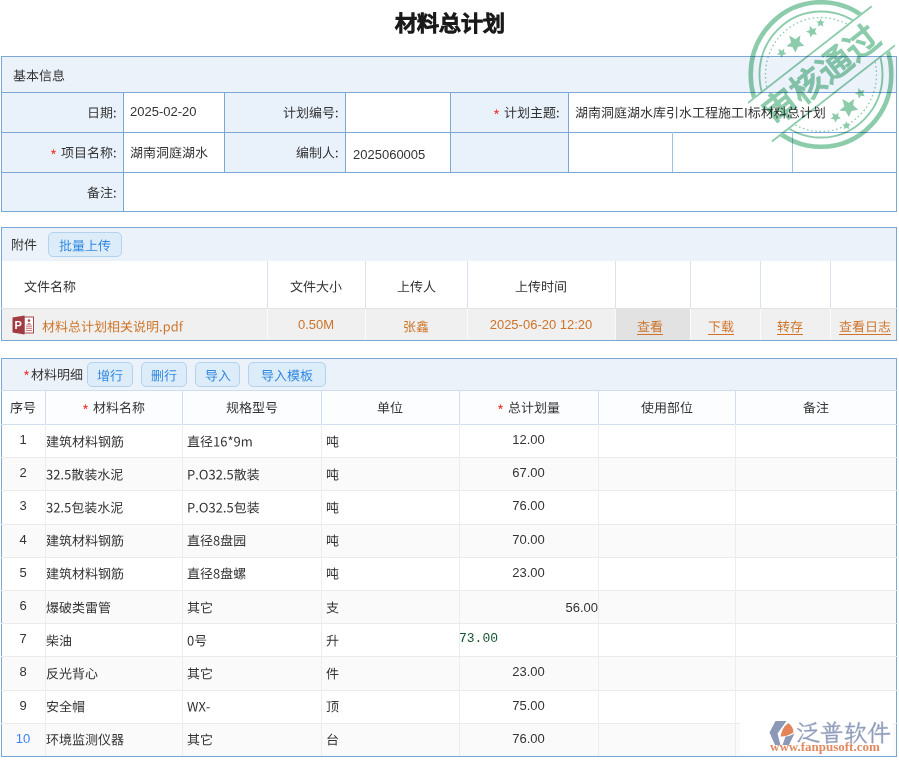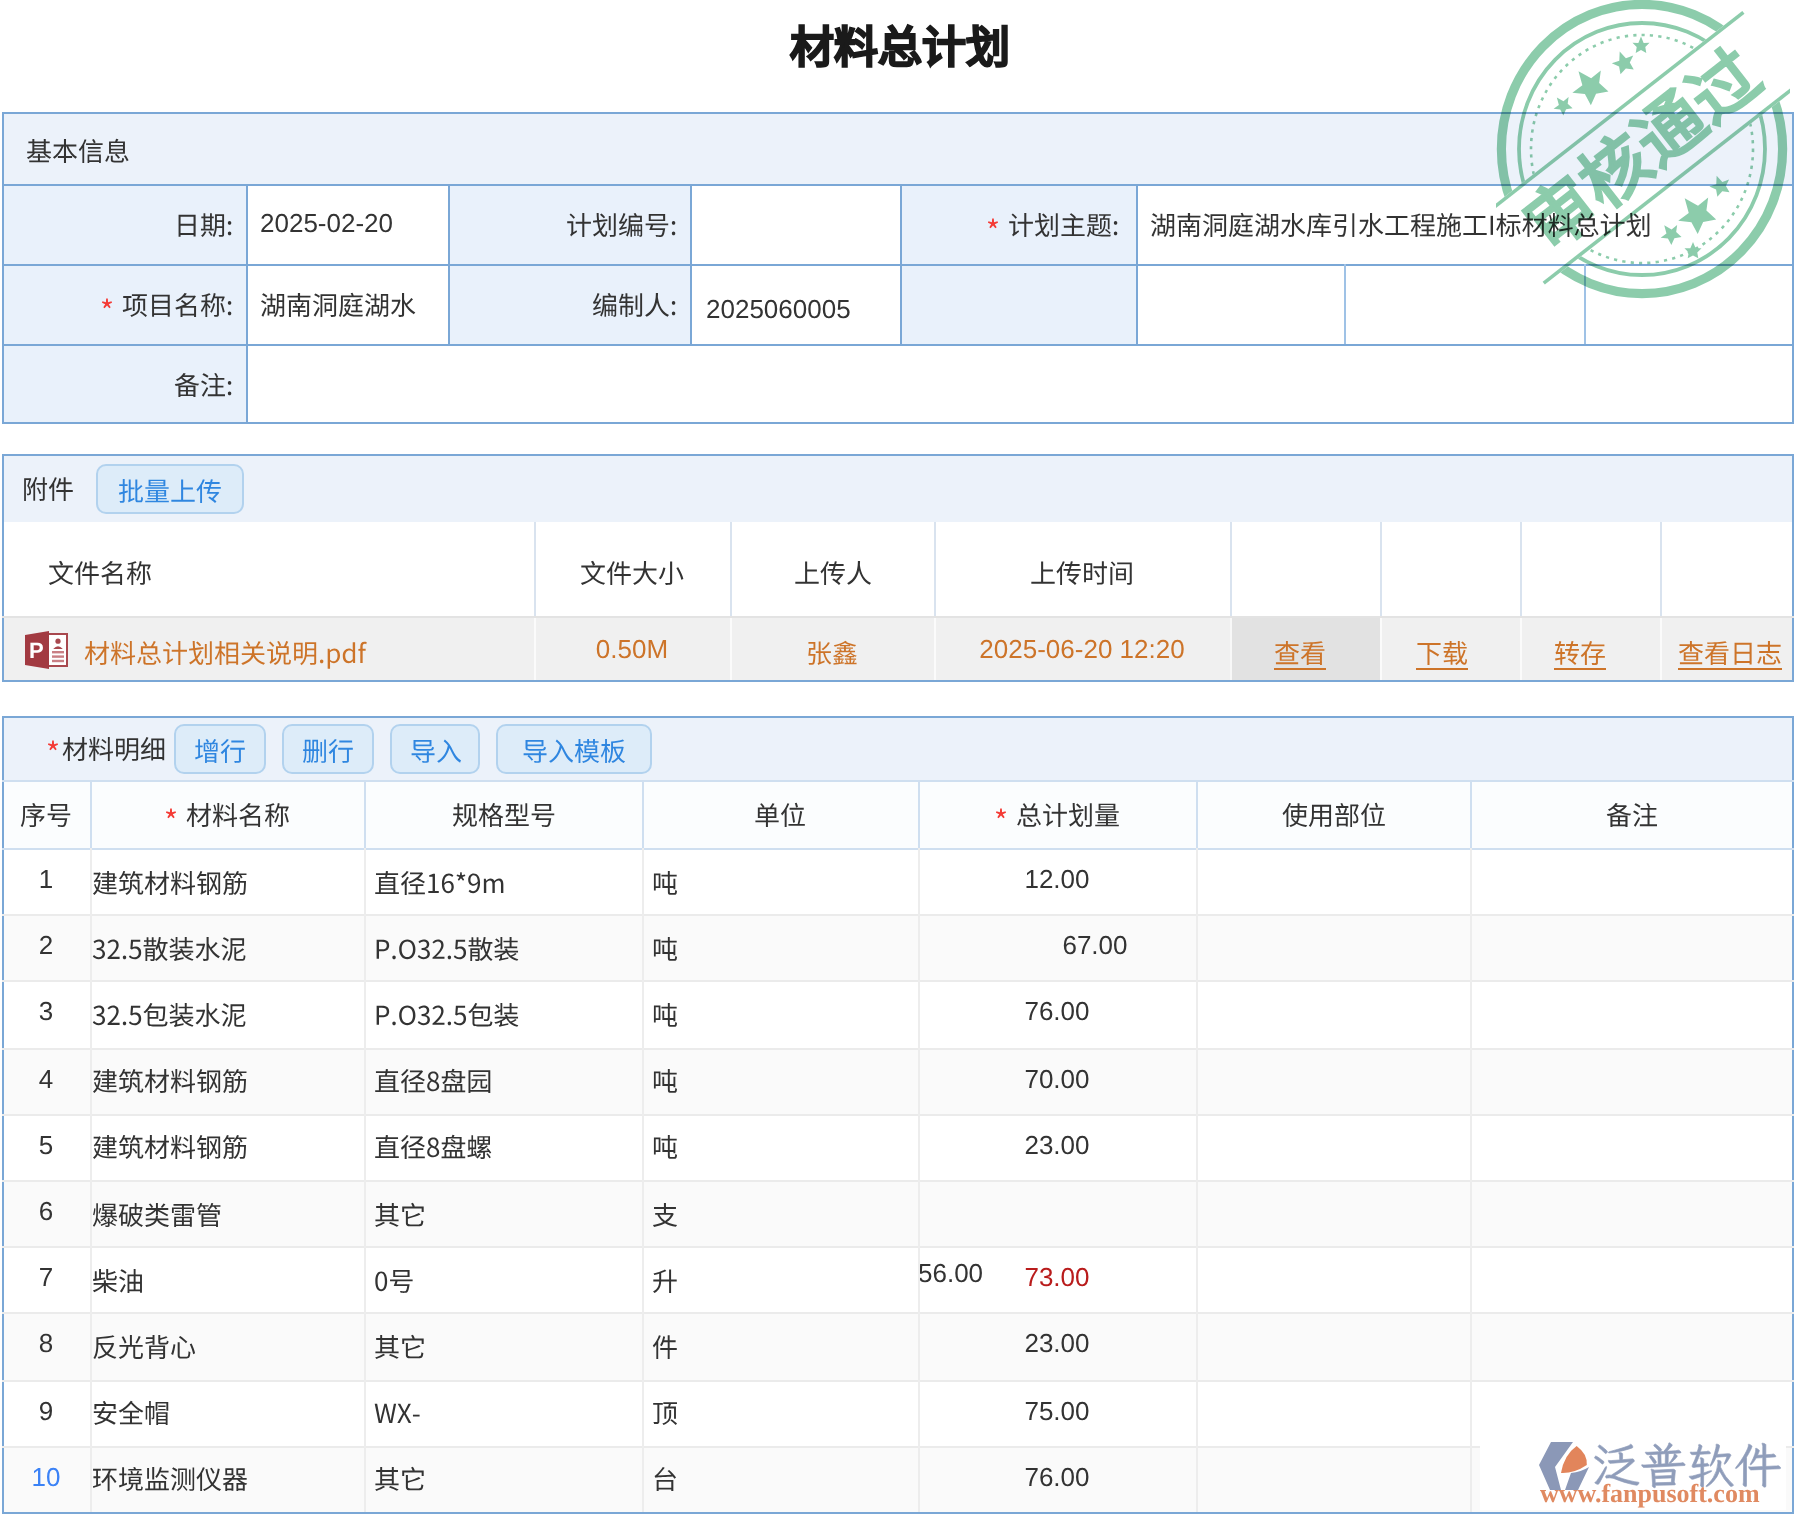--- a/index.html
+++ b/index.html
@@ -667,21 +667,21 @@
         </g>
       </svg>
     </div>
     <div style="position:absolute;left:326.0px;top:467.8px;">
       <svg width="13.0" height="13.0" viewBox="0 0 1000 1000" style="overflow:visible;display:block">
         <g fill="#333">
           <use href="#n5428"></use>
         </g>
       </svg>
     </div>
-    <div style="position:absolute;top:464.2px;font-size:13px;color:#333;font-weight:normal;font-family:'Liberation Sans',sans-serif;line-height:18px;white-space:pre;left:478px;width:139.0px;text-align:center;">67.00</div>
+    <div style="position:absolute;top:464.2px;font-size:13px;color:#333;font-weight:normal;font-family:'Liberation Sans',sans-serif;line-height:18px;white-space:pre;left:459.0px;width:139.0px;text-align:center;">67.00</div>
     <div style="position:absolute;left:1.0px;top:457.2px;width:896.0px;height:1.0px;box-sizing:border-box;background:#ebebeb;"></div>
     <div style="position:absolute;top:497.4px;font-size:13px;color:#333;font-weight:normal;font-family:'Liberation Sans',sans-serif;line-height:18px;white-space:pre;left:1.0px;width:44.0px;text-align:center;">3</div>
     <div style="position:absolute;left:46.0px;top:501.0px;">
       <svg width="77.3" height="13.0" viewBox="0 0 5943 1000" style="overflow:visible;display:block">
         <g fill="#333">
           <use href="#n33"></use>
           <use href="#n32" x="555"></use>
           <use href="#n2e" x="1110"></use>
           <use href="#n35" x="1388"></use>
           <use href="#n5305" x="1943"></use>
@@ -803,21 +803,21 @@
         </g>
       </svg>
     </div>
     <div style="position:absolute;left:326.0px;top:600.6px;">
       <svg width="13.0" height="13.0" viewBox="0 0 1000 1000" style="overflow:visible;display:block">
         <g fill="#333">
           <use href="#n652f"></use>
         </g>
       </svg>
     </div>
-    <div style="position:absolute;top:628px;font-size:13px;color:#333;font-weight:normal;font-family:'Liberation Sans',sans-serif;line-height:18px;white-space:pre;left:459.0px;width:139.0px;text-align:left;">56.00</div>
+    <div style="position:absolute;top:599px;font-size:13px;color:#333;font-weight:normal;font-family:'Liberation Sans',sans-serif;line-height:18px;white-space:pre;left:459.0px;width:139.0px;text-align:right;">56.00</div>
     <div style="position:absolute;left:1.0px;top:590.0px;width:896.0px;height:1.0px;box-sizing:border-box;background:#ebebeb;"></div>
     <div style="position:absolute;top:630.2px;font-size:13px;color:#333;font-weight:normal;font-family:'Liberation Sans',sans-serif;line-height:18px;white-space:pre;left:1.0px;width:44.0px;text-align:center;">7</div>
     <div style="position:absolute;left:46.0px;top:633.8px;">
       <svg width="26.0" height="13.0" viewBox="0 0 2000 1000" style="overflow:visible;display:block">
         <g fill="#333">
           <use href="#n67f4"></use>
           <use href="#n6cb9" x="1000"></use>
         </g>
       </svg>
     </div>
@@ -829,21 +829,21 @@
         </g>
       </svg>
     </div>
     <div style="position:absolute;left:326.0px;top:633.8px;">
       <svg width="13.0" height="13.0" viewBox="0 0 1000 1000" style="overflow:visible;display:block">
         <g fill="#333">
           <use href="#n5347"></use>
         </g>
       </svg>
     </div>
-    <div style="position:absolute;top:630.2px;font-size:13px;color:#b91c1c;font-weight:normal;font-family:Liberation Sans, sans-serif;line-height:18px;white-space:pre;left:459.0px;width:139.0px;text-align:center;">73.00</div>
+    <div style="position:absolute;top:630.2px;font-size:13px;color:#14532d;font-weight:normal;font-family:Liberation Mono, monospace;line-height:18px;white-space:pre;left:459.0px;width:139.0px;">73.00</div>
     <div style="position:absolute;left:1.0px;top:623.2px;width:896.0px;height:1.0px;box-sizing:border-box;background:#ebebeb;"></div>
     <div style="position:absolute;left:2.0px;top:656.4px;width:894.0px;height:33.2px;box-sizing:border-box;background:#fafafa;"></div>
     <div style="position:absolute;top:663.4px;font-size:13px;color:#333;font-weight:normal;font-family:'Liberation Sans',sans-serif;line-height:18px;white-space:pre;left:1.0px;width:44.0px;text-align:center;">8</div>
     <div style="position:absolute;left:46.0px;top:667.0px;">
       <svg width="52.0" height="13.0" viewBox="0 0 4000 1000" style="overflow:visible;display:block">
         <g fill="#333">
           <use href="#n53cd"></use>
           <use href="#n5149" x="1000"></use>
           <use href="#n80cc" x="2000"></use>
           <use href="#n5fc3" x="3000"></use>

